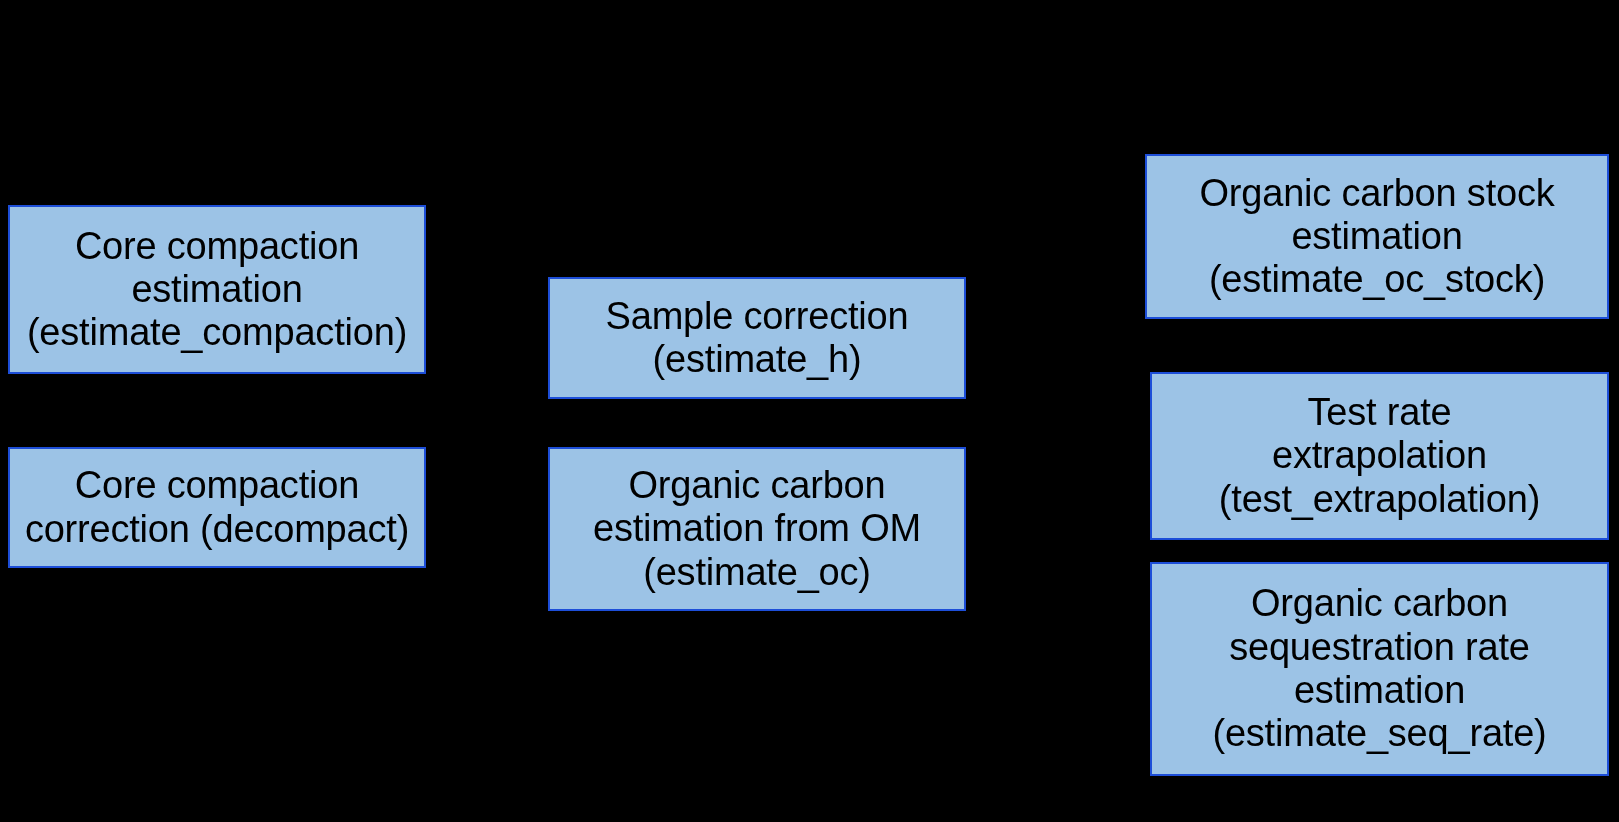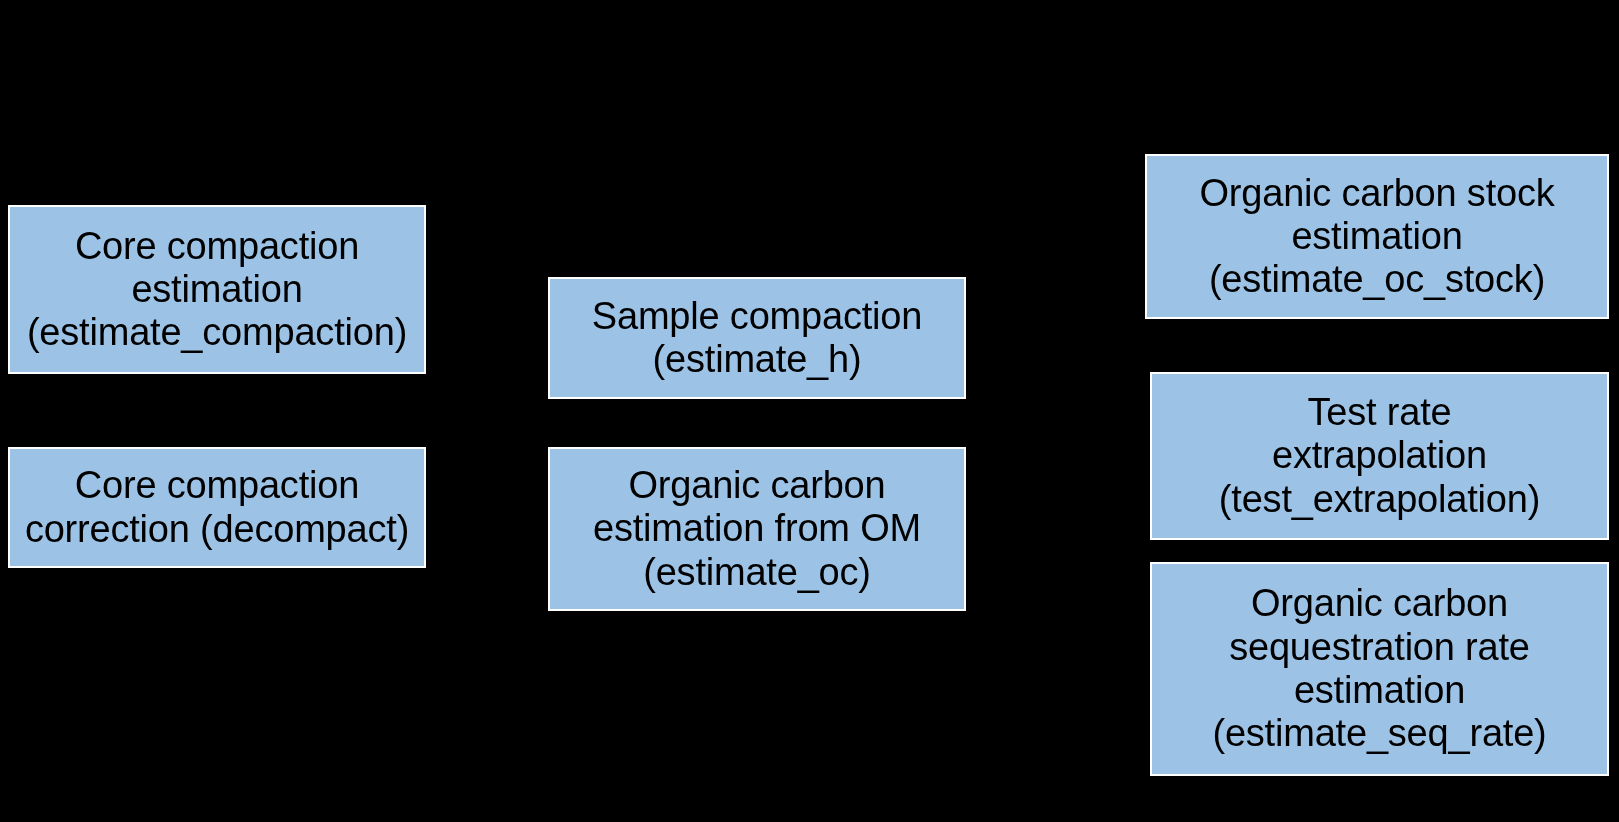--- a/index.html
+++ b/index.html
@@ -13,21 +13,21 @@
     width: 1619px;
     height: 822px;
     background: #000000;
     overflow: hidden;
     font-family: "Liberation Sans", sans-serif;
   }
   .node {
     position: absolute;
     box-sizing: border-box;
     background: #9CC3E6;
-    border: 2px solid #ffffff;
+    border: 2px solid #1d4ed8;
     color: #000000;
     display: flex;
     align-items: center;
     justify-content: center;
     text-align: center;
     line-height: 1.14;
     font-size: 38px;
     font-weight: 400;
     padding: 0 6px;
     white-space: pre-line;
@@ -83,21 +83,21 @@
   <div class="conn conn-h" style="left:1118px; top:667px; width:28px;"></div>
   <div class="arrowhead arrow-right" style="left:1140px; top:658px;"></div>
 
   <div class="node" style="left:8px; top:205px; width:418px; height:169px;">Core compaction
 estimation
 (estimate_compaction)</div>
 
   <div class="node" style="left:8px; top:447px; width:418px; height:121px;">Core compaction
 correction (decompact)</div>
 
-  <div class="node" style="left:548px; top:277px; width:418px; height:122px;">Sample compaction
+  <div class="node" style="left:548px; top:277px; width:418px; height:122px;">Sample correction
 (estimate_h)</div>
 
   <div class="node" style="left:548px; top:447px; width:418px; height:164px;">Organic carbon
 estimation from OM
 (estimate_oc)</div>
 
   <div class="node" style="left:1145px; top:154px; width:464px; height:165px;">Organic carbon stock
 estimation
 (estimate_oc_stock)</div>
 

